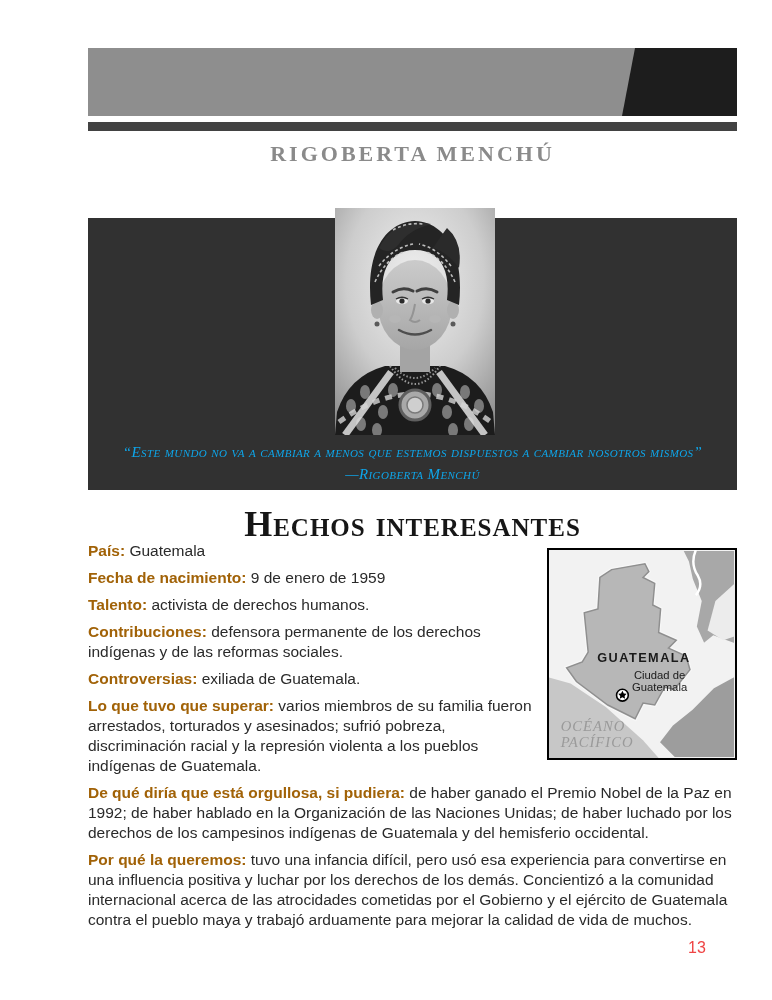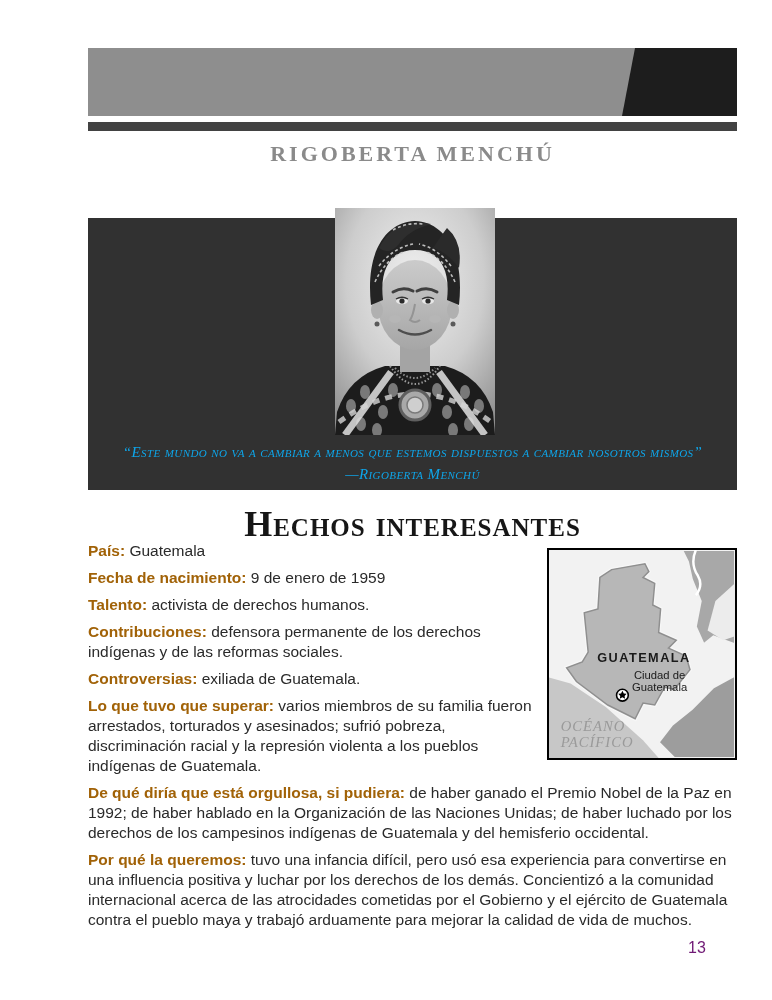--- a/index.html
+++ b/index.html
@@ -35,21 +35,21 @@
   .facts b{color:#a16207;}
 
   
   .map-box{position:absolute;right:0;top:7px;width:190px;height:212px;border:2px solid #000;
     box-sizing:border-box;background:#f2f2f2;}
   .map-box svg{display:block;width:100%;height:100%;}
 
   
   .footer-text{position:absolute;left:88px;top:945px;width:649px;text-align:center;
     font-size:12px;letter-spacing:0.8px;color:#3c3c3c;}
-  .page-number{position:absolute;left:688px;top:939px;font-size:16px;color:#701a75;}
+  .page-number{position:absolute;left:688px;top:939px;font-size:16px;color:#ef4444;}
 </style>
 </head>
 <body>
 
 <div class="page">
 
   <div class="header-bar">
     <svg viewBox="0 0 649 68" preserveAspectRatio="none">
       <rect x="0" y="0" width="649" height="68" style="fill:var(--header_gray)"></rect>
       <polygon points="547,0 649,0 649,68 534,68" style="fill:var(--header_black)"></polygon>

